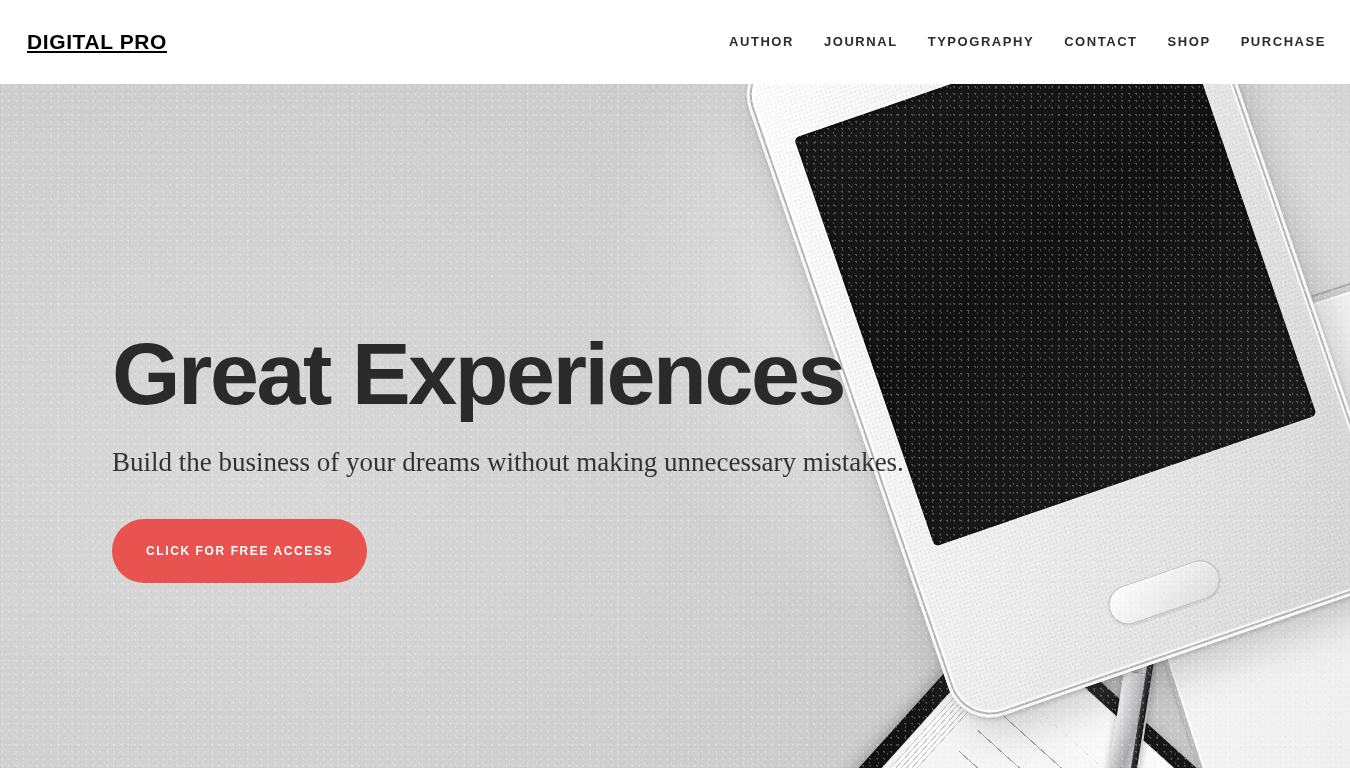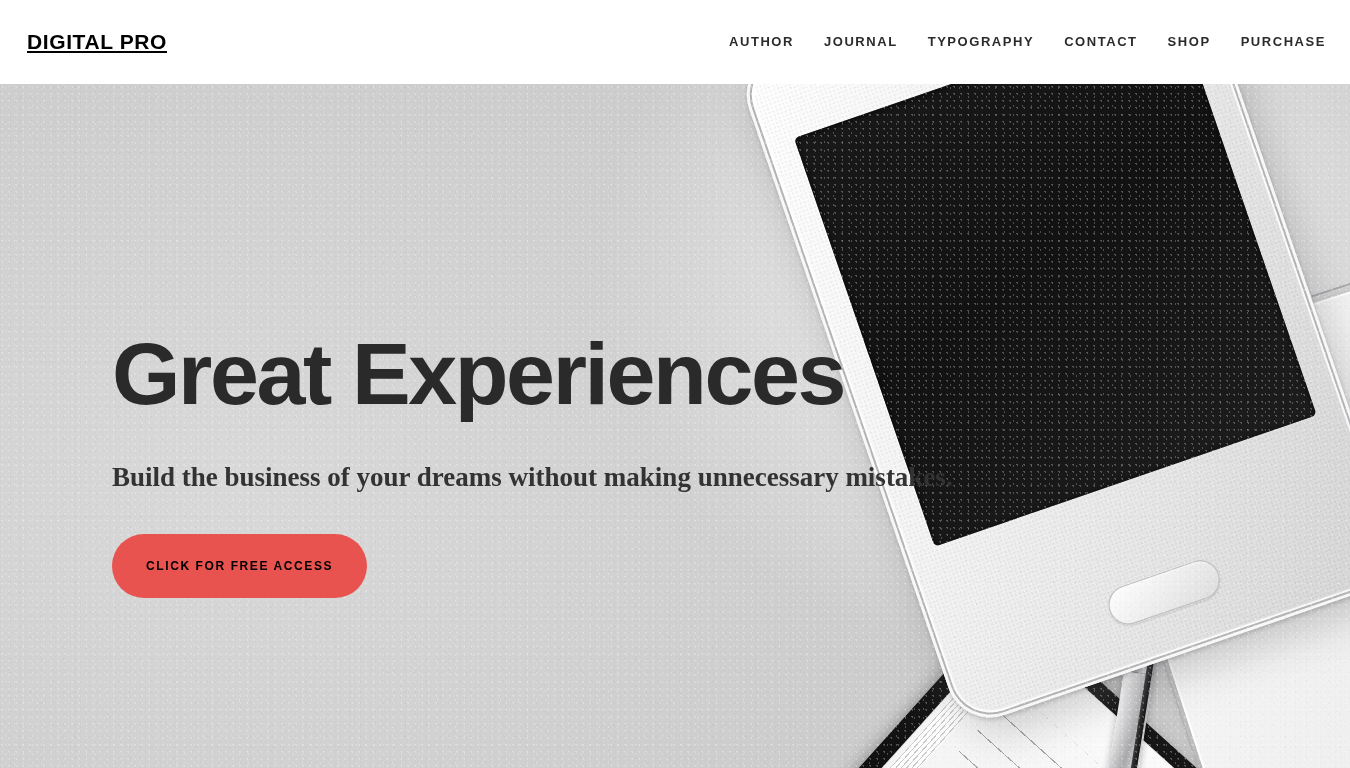--- a/index.html
+++ b/index.html
@@ -215,36 +215,36 @@
   .hero-title {
     font-family:Liberation Sans, sans-serif;
     font-size:88px;
     font-weight:bold;
     line-height:1.0;
     letter-spacing:-2.4px;
     color:#2a2a2a;
     white-space:nowrap;
   }
   .hero-sub {
-    margin-top:42px;
+    margin-top:27px;
     font-family:"Liberation Serif", serif;
     font-size:27px;
-    font-weight:bold;
+    font-weight:normal;
     line-height:1.3;
     color:#333333;
     white-space:nowrap;
   }
   .cta {
     display:inline-block;
     margin-top:39px;
     padding:0 34px;
     height:64px; line-height:64px;
     border-radius:34px;
     background:#e8524f;
-    color:#000000;
+    color:#ffffff;
     font-family:"Liberation Sans", sans-serif;
     font-size:12px;
     font-weight:bold;
     letter-spacing:1.6px;
     text-transform:uppercase;
     text-decoration:none;
     white-space:nowrap;
     border:none;
     cursor:pointer;
   }

